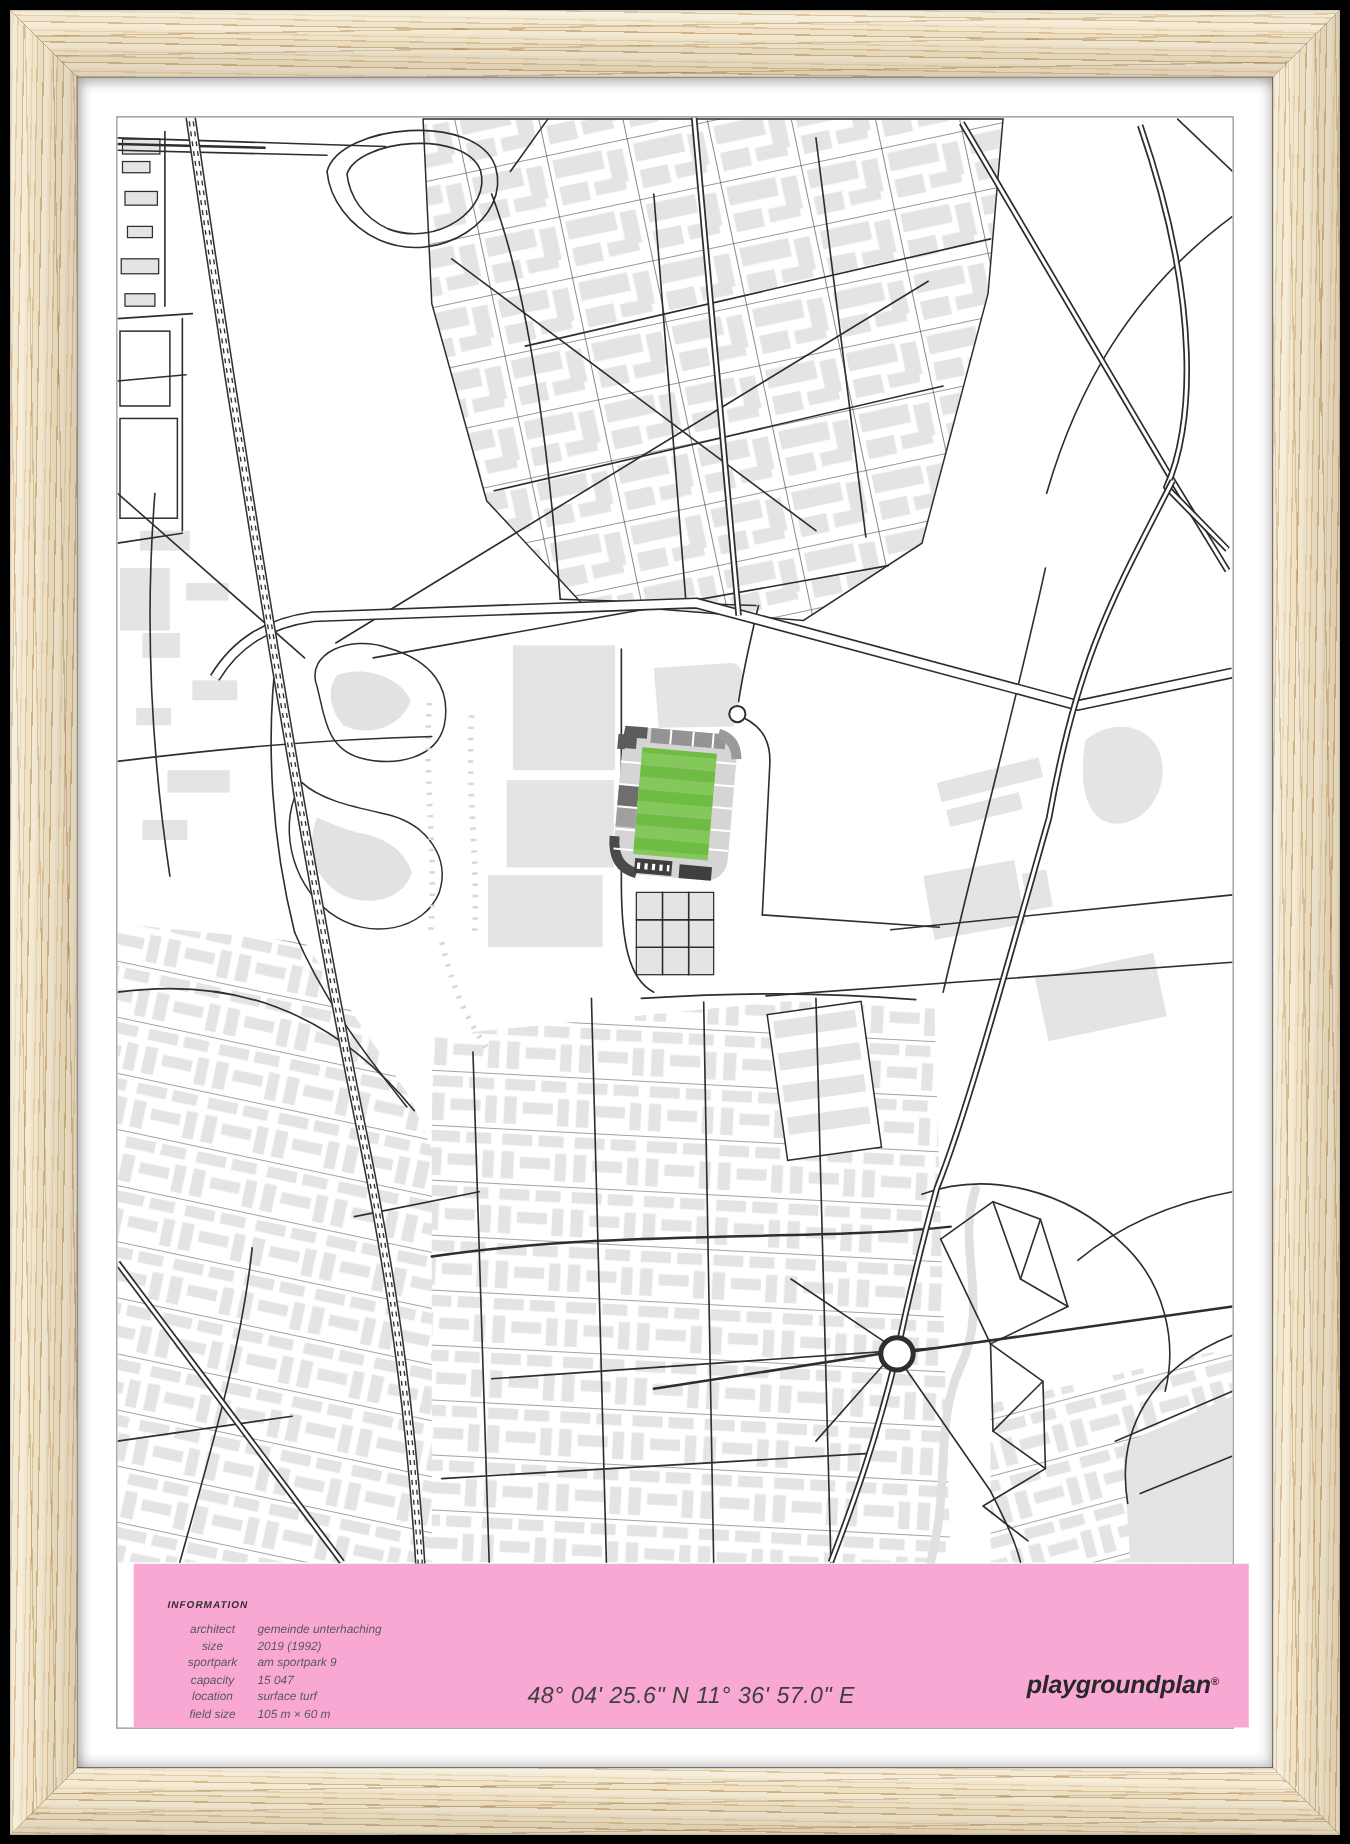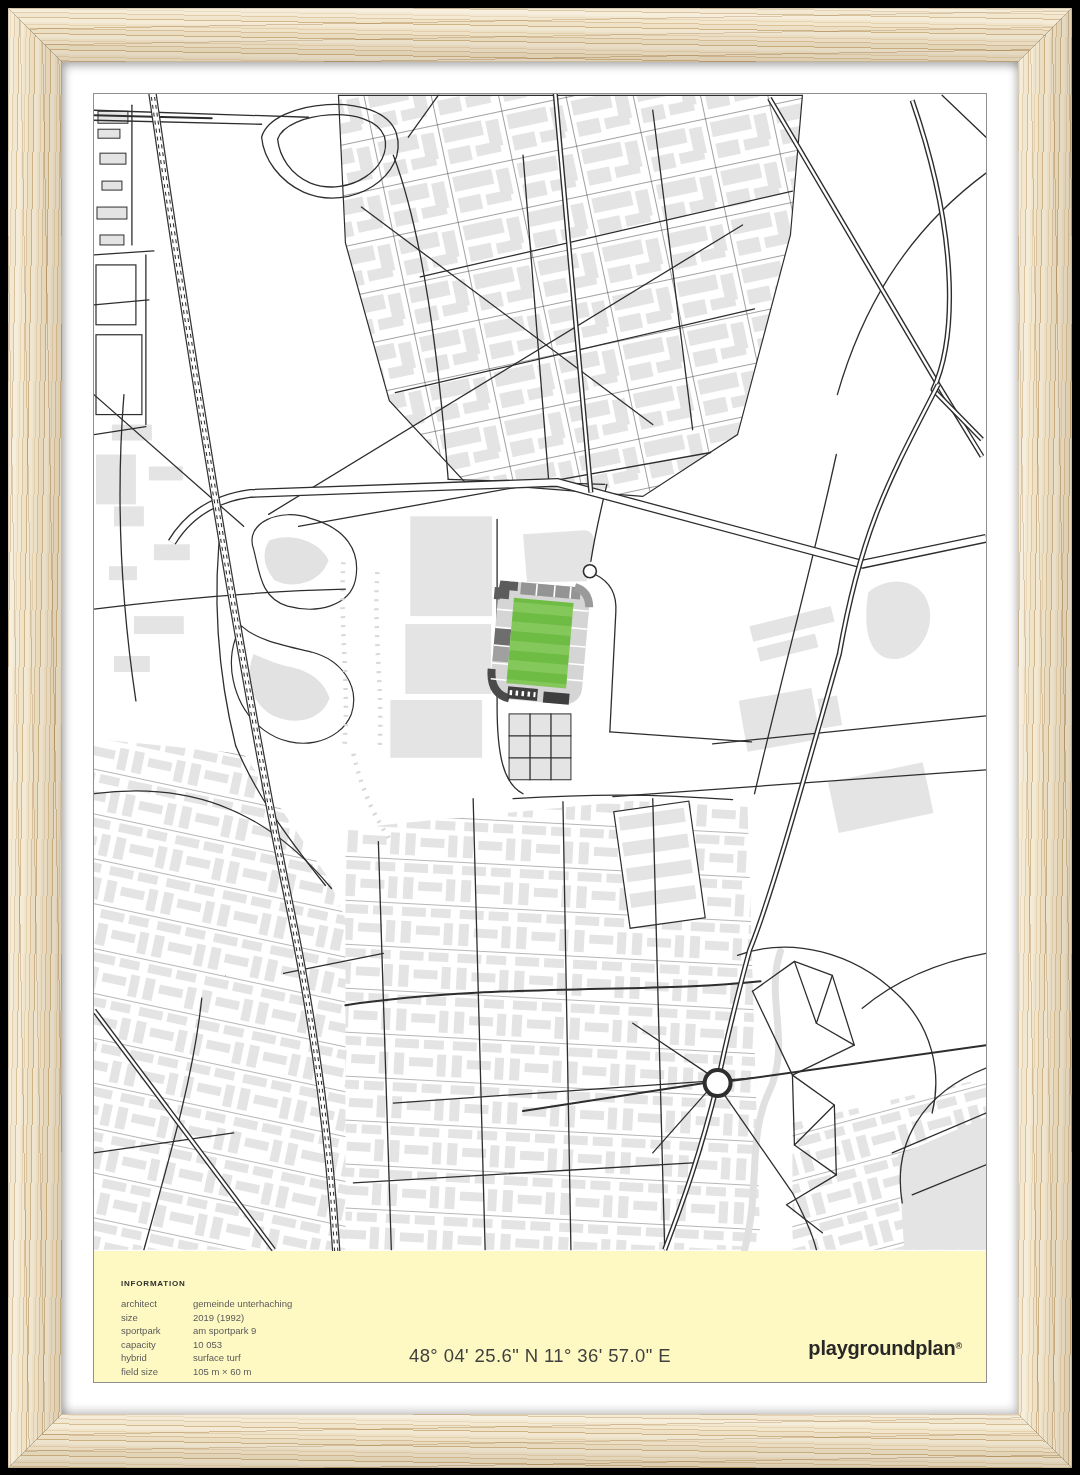--- a/index.html
+++ b/index.html
@@ -42,24 +42,24 @@
   .thick{fill:none;stroke:var(--road-line);stroke-width:5.2;stroke-linejoin:round;}
   .thickw{fill:none;stroke:#fff;stroke-width:2.4;stroke-linejoin:round;}
   .wide{fill:none;stroke:var(--road-line);stroke-width:9;stroke-linejoin:round;}
   .widew{fill:none;stroke:#fff;stroke-width:6.4;stroke-linejoin:round;}
   .bld{fill:var(--building-gray);stroke:none;}
   .bldo{fill:var(--building-gray);stroke:var(--road-line);stroke-width:1;}
   .whiteo{fill:#fff;stroke:var(--road-line);stroke-width:1.2;}
   .dots{fill:none;stroke:#d8d8d8;stroke-width:4.5;stroke-dasharray:2 7;}
   .stream{fill:none;stroke:var(--stream-gray);stroke-width:7;stroke-linecap:round;}
   
-  .caption{position:absolute;left:0;top:1157px;width:892px;height:131px;background:#fef9c3;}
+  .caption{position:absolute;left:13px;top:1157px;width:892px;height:131px;background:#f9a8d4;font-style:italic;}
   .info{position:absolute;left:27px;top:28px;color:#5a5a5a;}
   .info-heading{font-size:8px;font-weight:bold;letter-spacing:.8px;color:#2f2f2f;margin-bottom:9px;}
-  .info-row{display:flex;font-size:9.5px;line-height:13.5px;}
+  .info-row{display:flex;font-size:9.5px;line-height:13.5px;text-align:center;}
   .info-row .lbl{width:72px;}
   .title{position:absolute;left:0;top:31px;width:100%;text-align:center;font-size:56px;font-weight:700;
          letter-spacing:1px;color:#252525;line-height:1;}
   .coords{position:absolute;left:0;top:94px;width:100%;text-align:center;font-size:18.5px;color:#3f3f3f;letter-spacing:.4px;}
   .brand{position:absolute;right:24px;top:86px;font-size:20px;font-weight:700;color:#282828;letter-spacing:-.2px;}
   .brand sup{font-size:9px;vertical-align:6px;}
 </style>
 </head>
 <body>
 
@@ -313,24 +313,24 @@
         <div class="info-row">
           <span class="lbl">size</span>
           <span class="val">2019 (1992)</span>
         </div>
         <div class="info-row">
           <span class="lbl">sportpark</span>
           <span class="val">am sportpark 9</span>
         </div>
         <div class="info-row">
           <span class="lbl">capacity</span>
-          <span class="val">10 053</span>
-        </div>
-        <div class="info-row">
-          <span class="lbl">hybrid</span>
+          <span class="val">15 047</span>
+        </div>
+        <div class="info-row">
+          <span class="lbl">location</span>
           <span class="val">surface turf</span>
         </div>
         <div class="info-row">
           <span class="lbl">field size</span>
           <span class="val">105 m × 60 m</span>
         </div>
       </div>
       <div class="coords">48° 04' 25.6" N 11° 36' 57.0" E</div>
       <div class="brand"><span>playgroundplan</span><sup>®</sup></div>
     </div>

